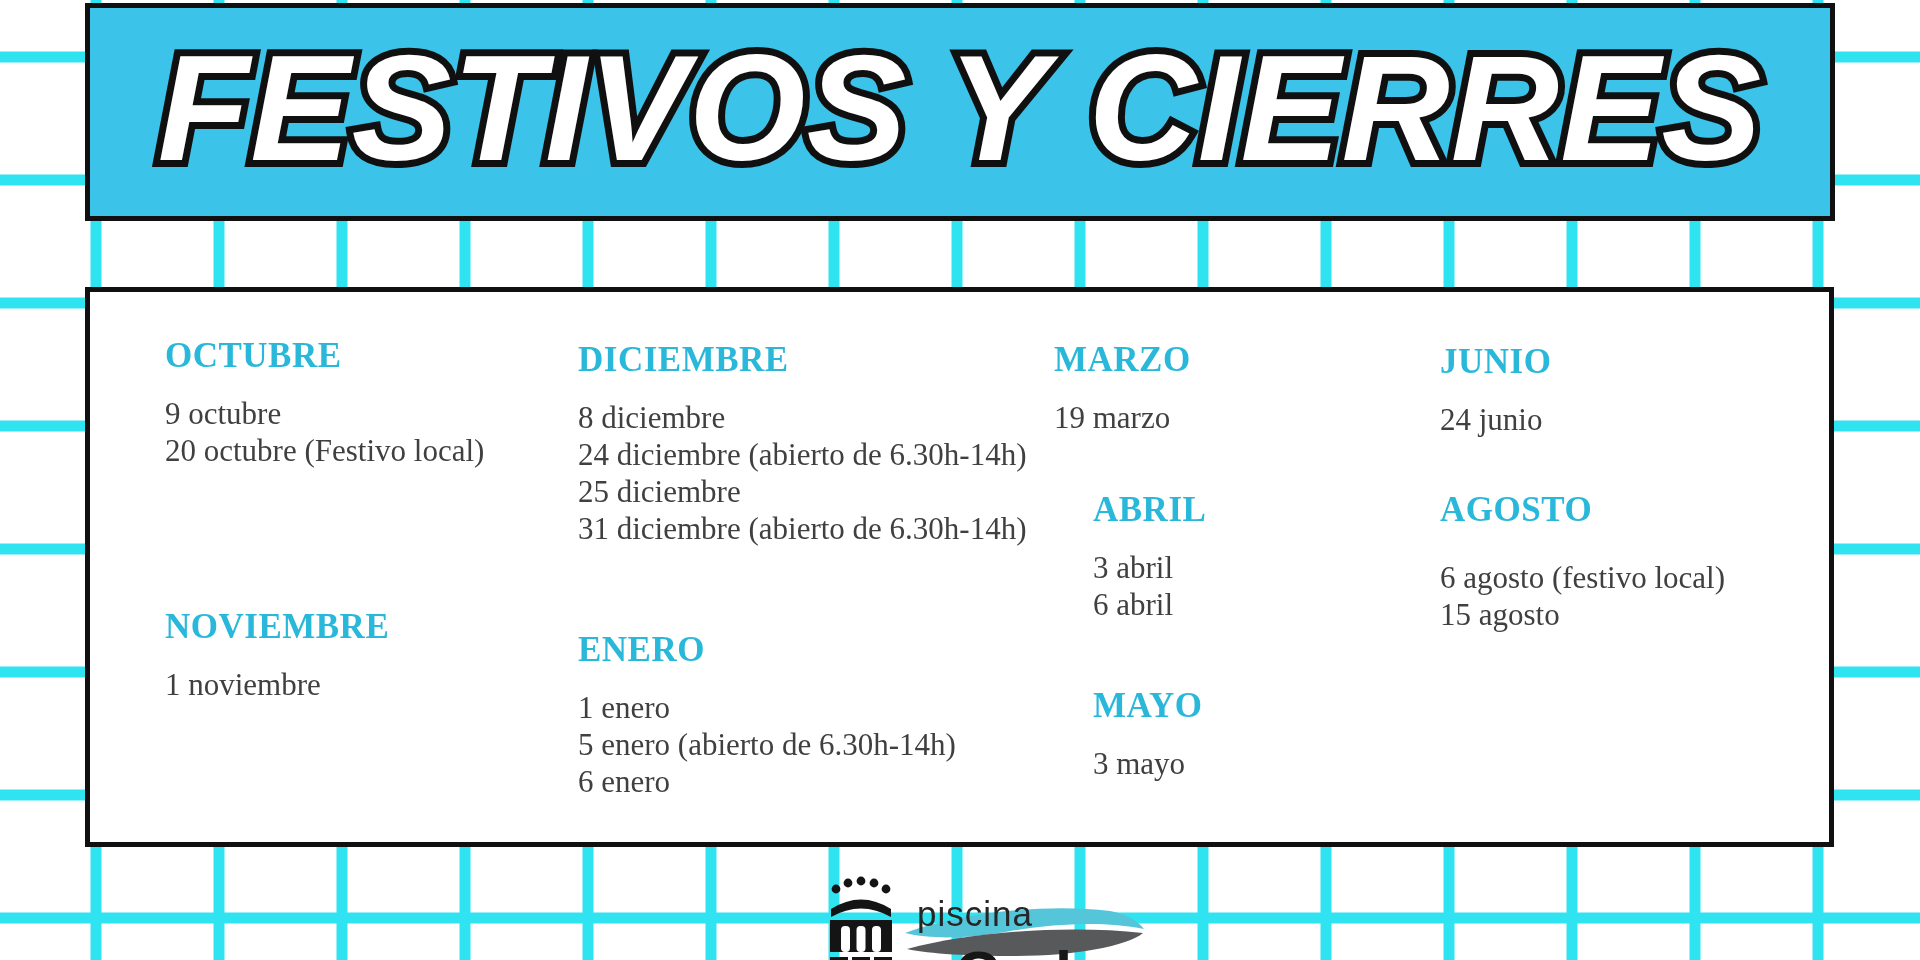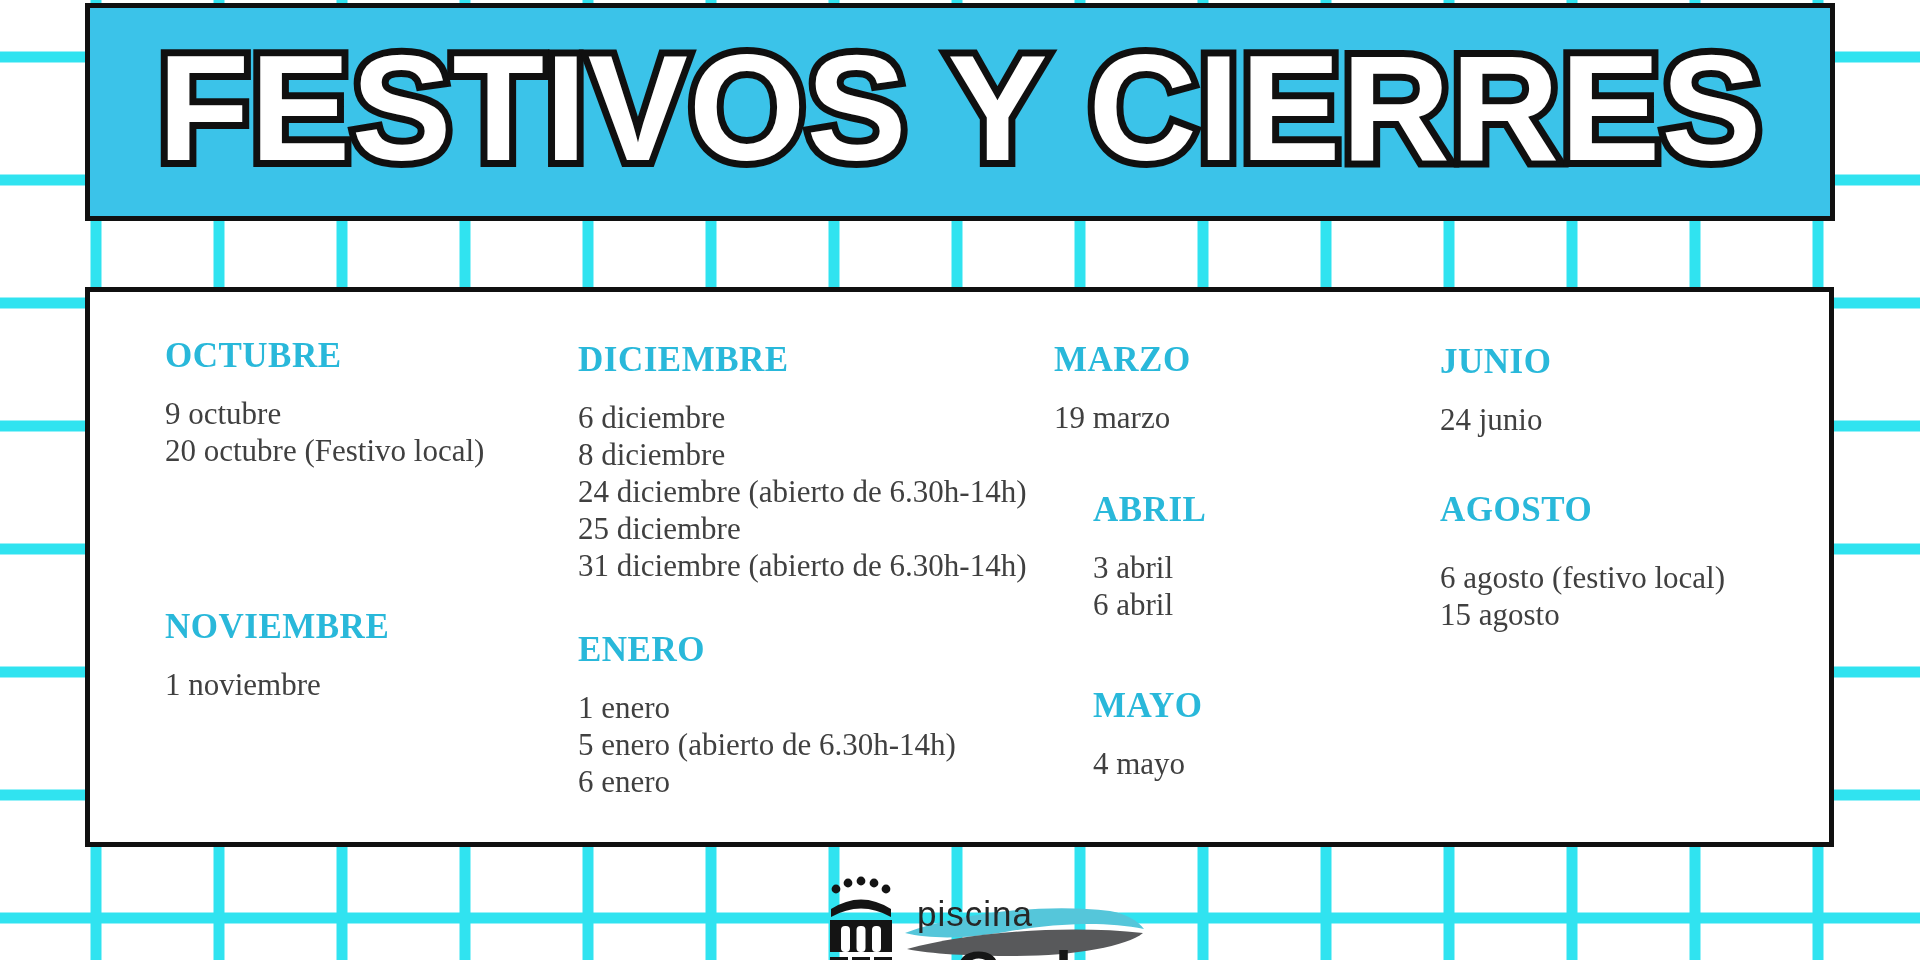--- a/index.html
+++ b/index.html
@@ -7,21 +7,21 @@
        font-family:"Liberation Sans","DejaVu Sans",sans-serif;}
   .grid-bg{position:absolute;inset:0;z-index:0;
     background-image:
       linear-gradient(to right,#30E3F0 0 11px,transparent 11px),
       linear-gradient(to bottom,#30E3F0 0 11px,transparent 11px);
     background-size:123px 123px;
     background-position:90.5px 0,0 51.5px;
     background-repeat:repeat;}
   .banner{position:absolute;left:85px;top:3px;width:1750px;height:218px;
     background:#3BC3E9;border:5px solid #101010;box-sizing:border-box;
-    display:flex;align-items:center;justify-content:center;z-index:2;isolation:isolate;}
+    display:flex;align-items:center;justify-content:center;z-index:2;isolation:isolate;font-style:italic;}
   .poster-title{position:relative;margin:0;font-size:150px;font-weight:bold;
     letter-spacing:1px;color:#ffffff;line-height:1;white-space:nowrap;padding-bottom:8px;}
   .poster-title::before{content:attr(data-text);position:absolute;left:0;top:0;
     z-index:-1;color:#101010;-webkit-text-stroke:14px #101010;padding-bottom:8px;}
   .content-box{position:absolute;left:85px;top:287px;width:1749px;height:560px;
     background:#ffffff;border:5px solid #101010;box-sizing:border-box;z-index:2;font-family:Liberation Serif, serif;}
   .month-sec{position:absolute;}
   .month{margin:0;font-size:35px;font-weight:bold;color:#29B8DA;line-height:40px;letter-spacing:0.5px;}
   .dates{list-style:none;margin:19px 0 0;padding:0;font-size:31px;line-height:37px;color:#404040;}
   .sec-octubre{left:75px;top:44px;}
@@ -64,21 +64,20 @@
   <section class="month-sec sec-noviembre">
     <h2 class="month">NOVIEMBRE</h2>
     <ul class="dates">
       <li>1 noviembre</li>
     </ul>
   </section>
 
   <section class="month-sec sec-diciembre">
     <h2 class="month">DICIEMBRE</h2>
     <ul class="dates">
-      <li>6 diciembre</li>
       <li>8 diciembre</li>
       <li>24 diciembre (abierto de 6.30h-14h)</li>
       <li>25 diciembre</li>
       <li>31 diciembre (abierto de 6.30h-14h)</li>
     </ul>
   </section>
 
   <section class="month-sec sec-enero">
     <h2 class="month">ENERO</h2>
     <ul class="dates">
@@ -99,21 +98,21 @@
     <h2 class="month">ABRIL</h2>
     <ul class="dates">
       <li>3 abril</li>
       <li>6 abril</li>
     </ul>
   </section>
 
   <section class="month-sec sec-mayo">
     <h2 class="month">MAYO</h2>
     <ul class="dates">
-      <li>4 mayo</li>
+      <li>3 mayo</li>
     </ul>
   </section>
 
   <section class="month-sec sec-junio">
     <h2 class="month">JUNIO</h2>
     <ul class="dates">
       <li>24 junio</li>
     </ul>
   </section>
 

